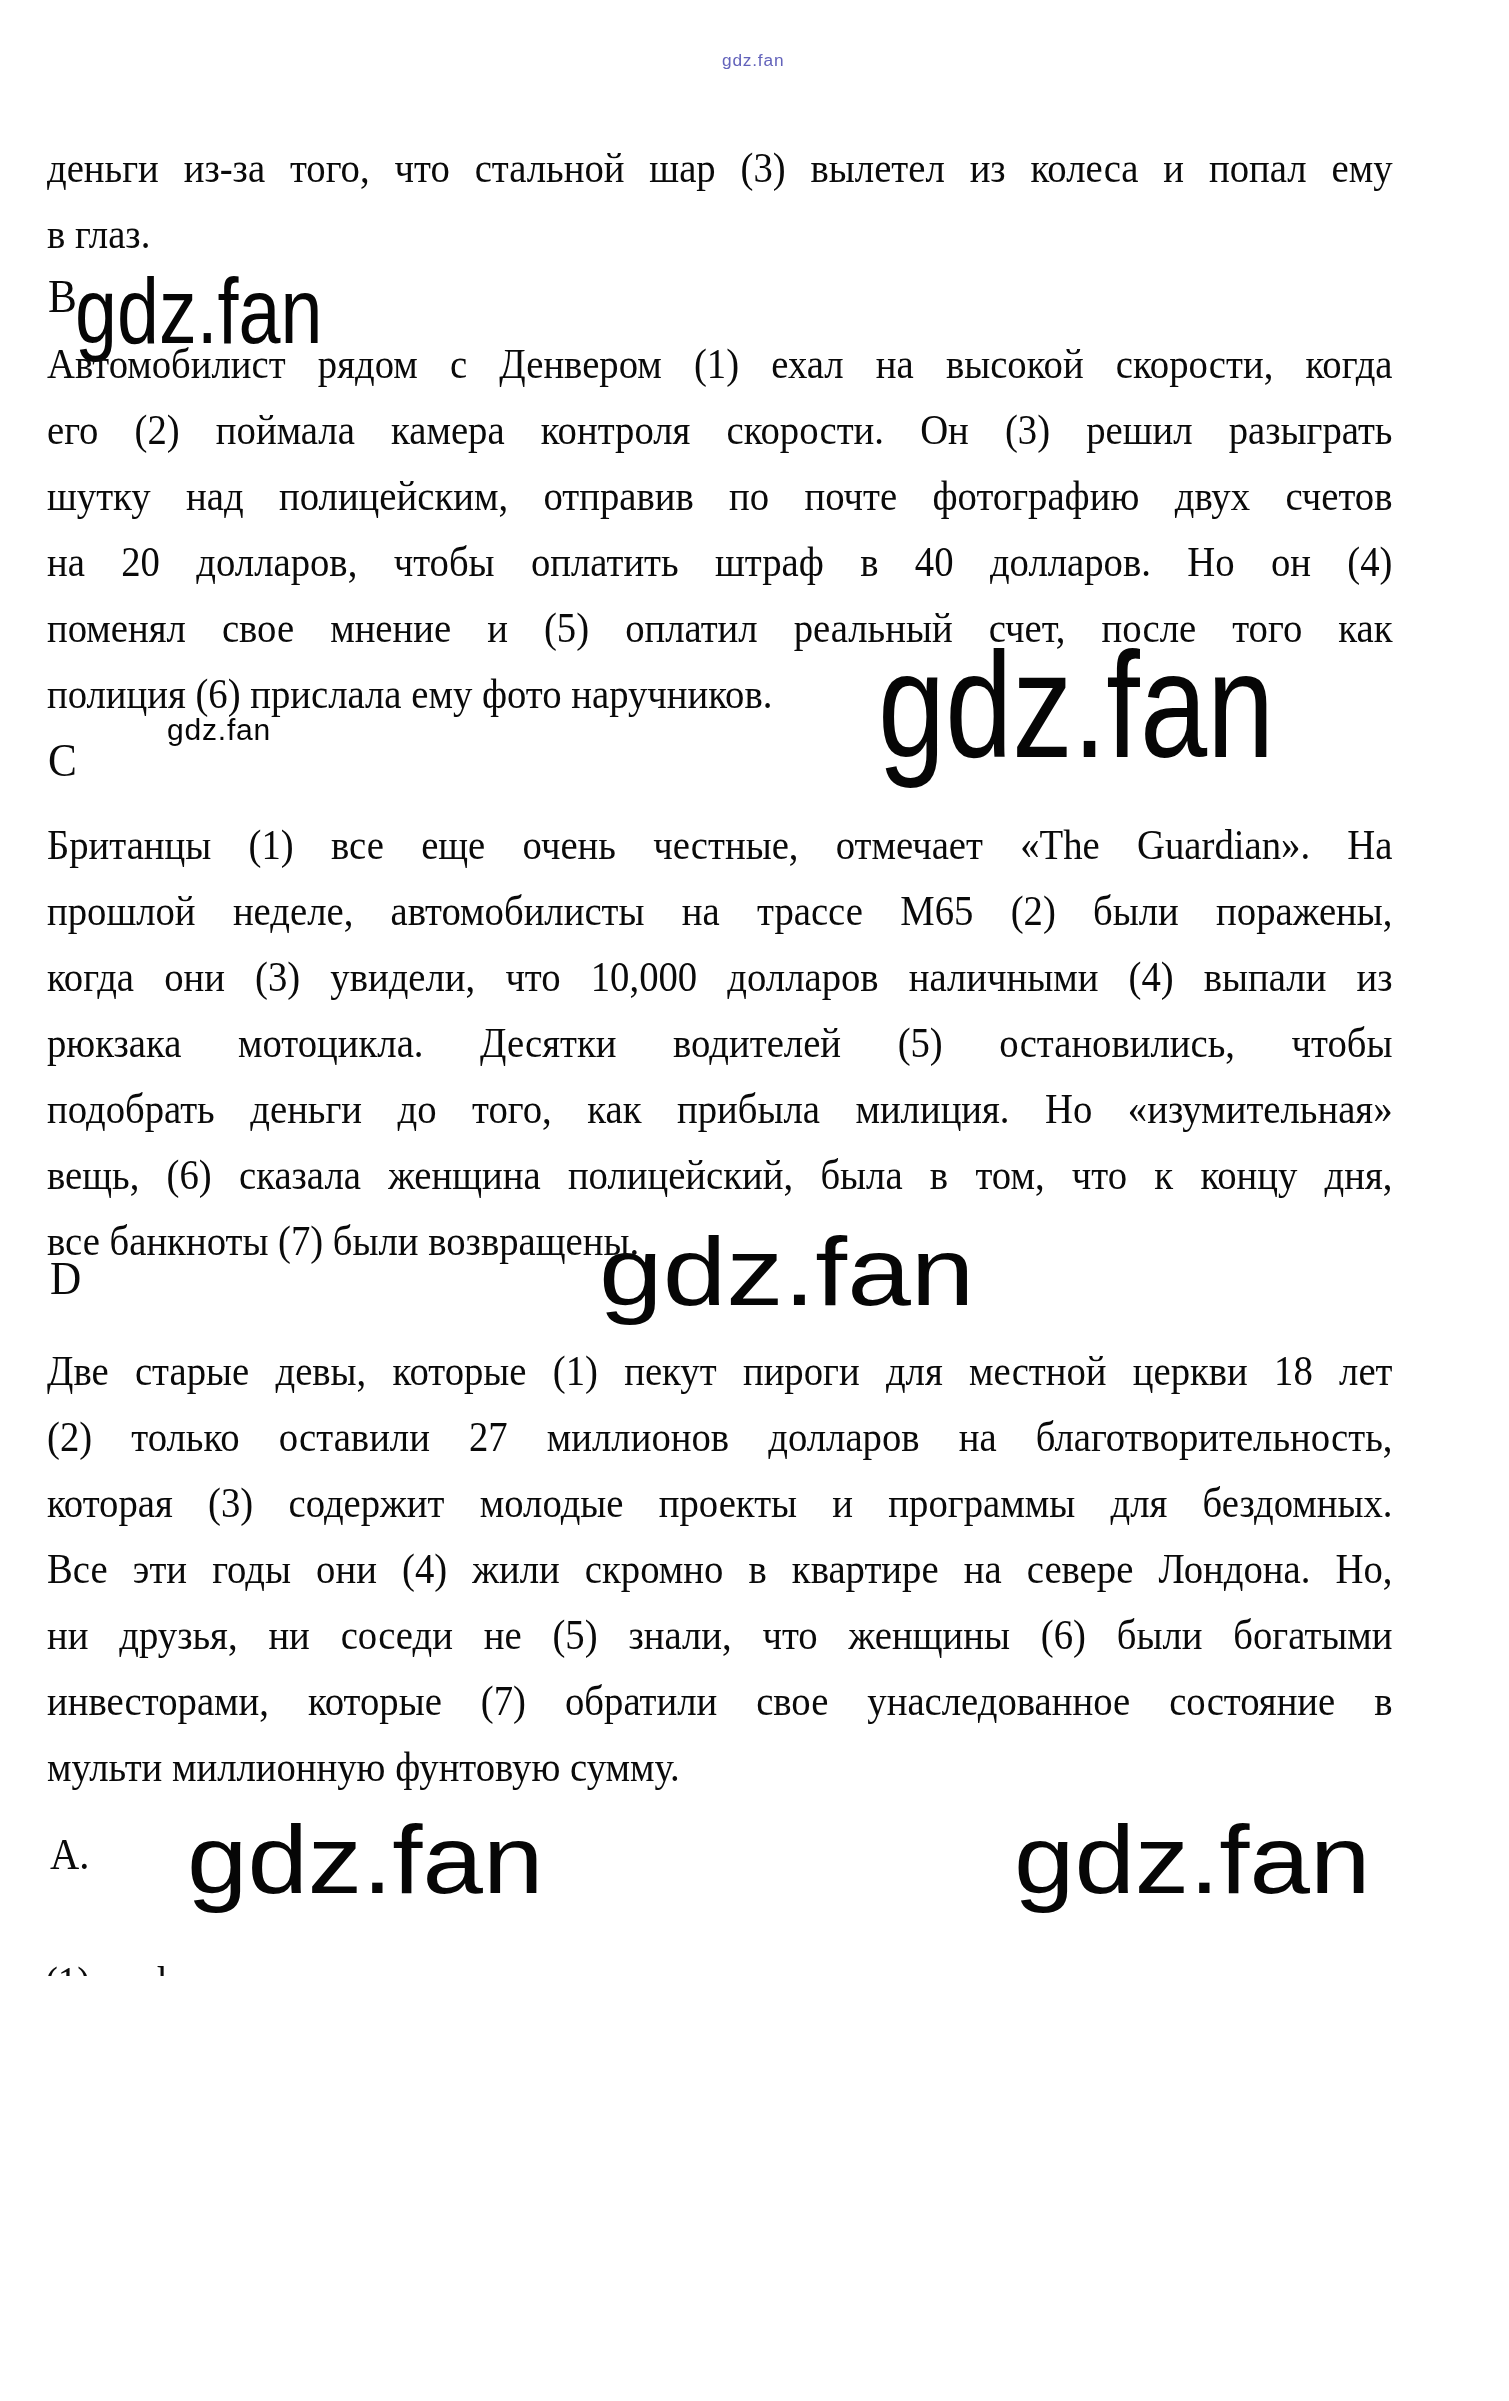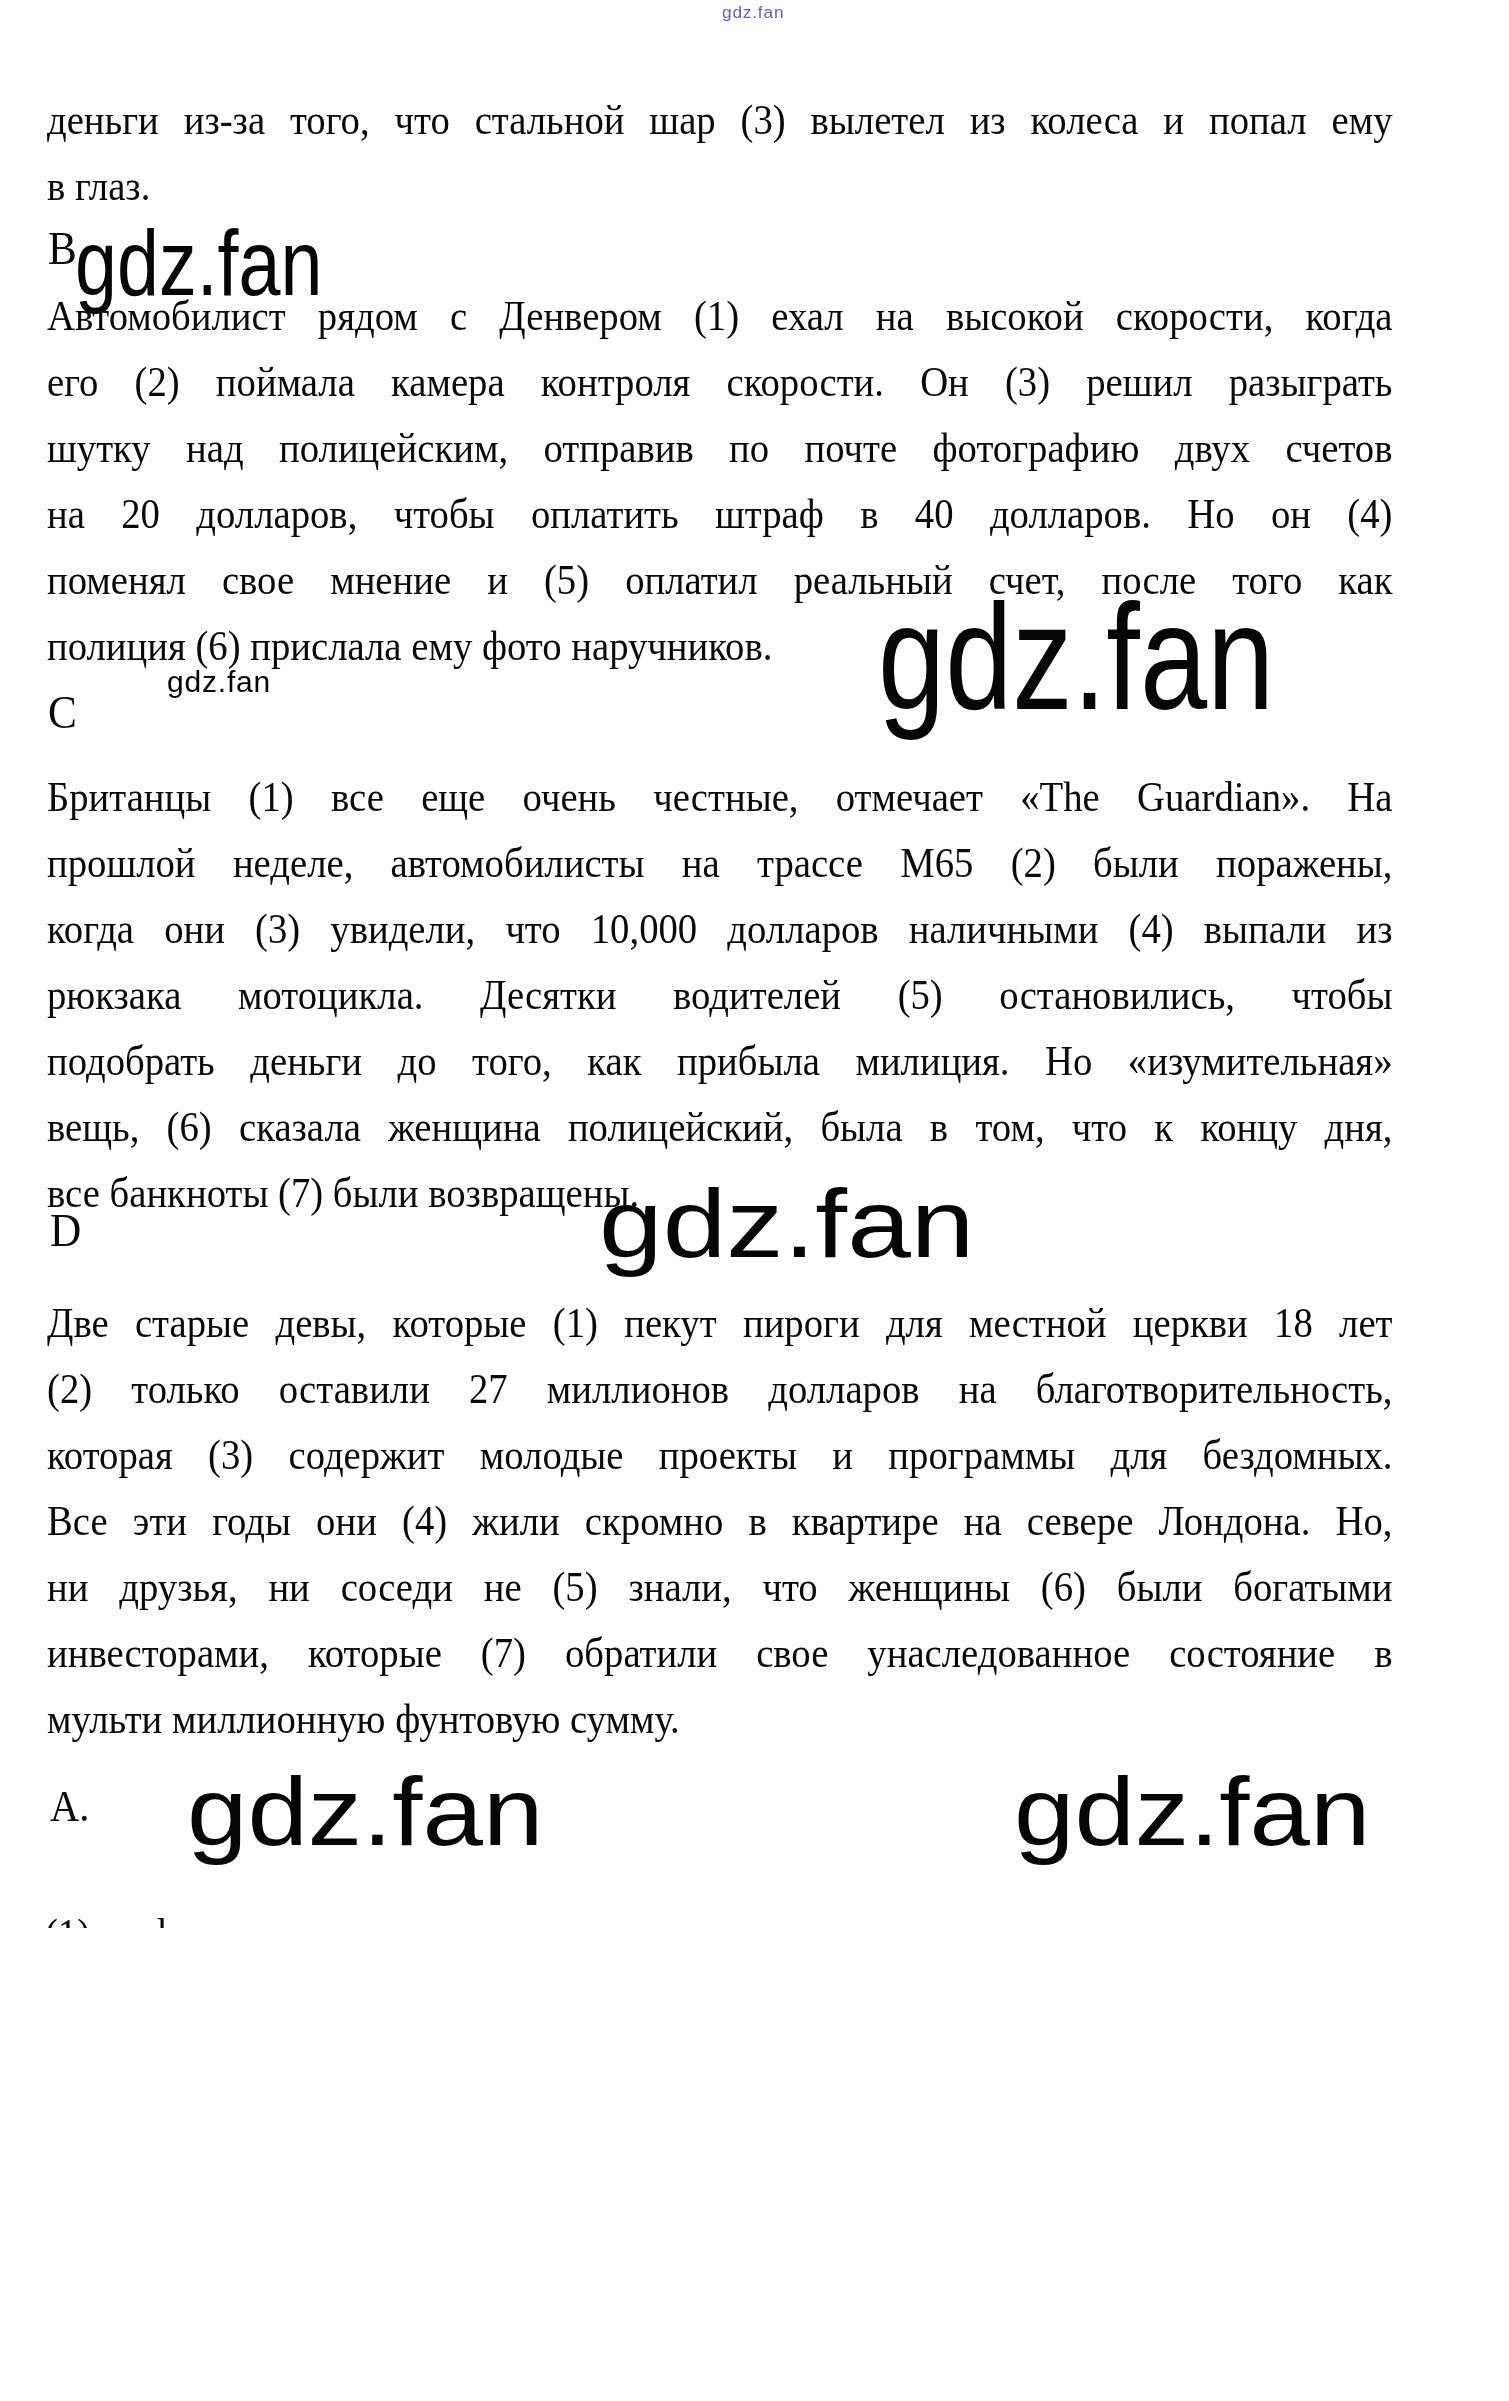--- a/index.html
+++ b/index.html
@@ -1,20 +1,21 @@
 <!DOCTYPE html>
 <html style="font-size:12px"><head>
 <meta charset="utf-8">
 <style>
   html, body { margin:0; padding:0; background:#ffffff; }
   .canvas {
     position:relative; width:1509px; height:1928px;
     background:#ffffff; overflow:hidden;
     font-family:"Liberation Serif","DejaVu Serif",serif;
     color:#0a0a0a;
+    margin-top:48px;
   }
   
   .para {
     position:absolute; left:47px; width:1495px;
     font-size:43px; line-height:66px;
     transform:scaleX(0.90); transform-origin:0 0;
     z-index:2;
   }
   .ln { text-align:left; }
   .just { text-align:justify; text-align-last:justify; }

